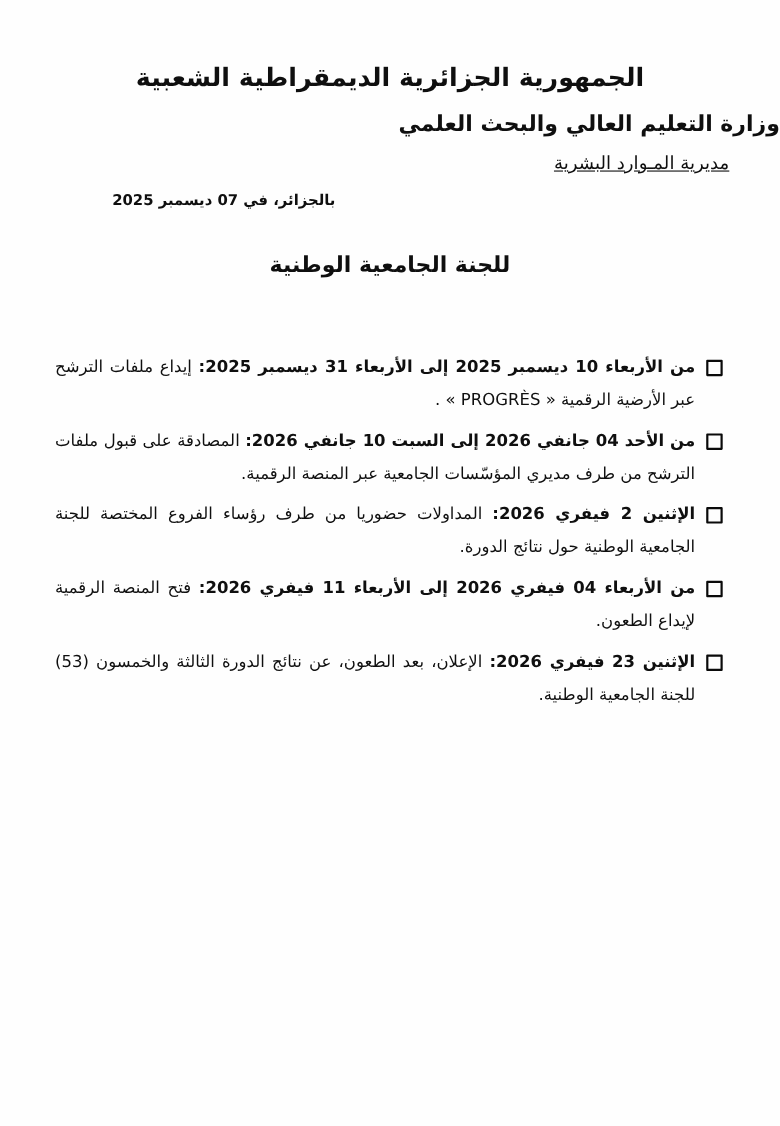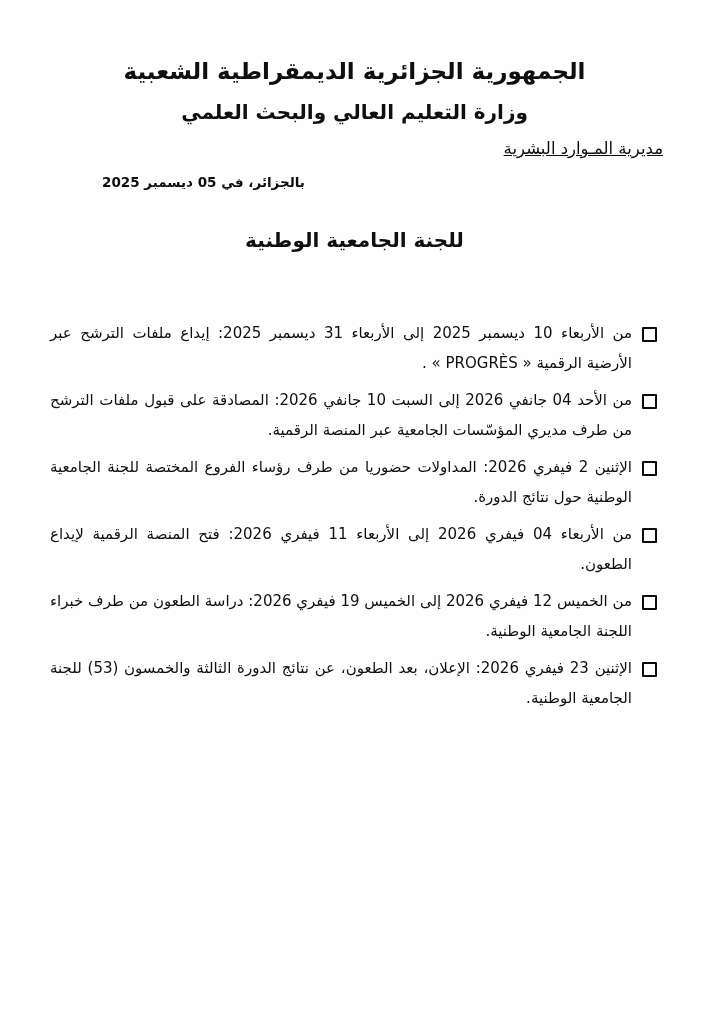--- a/index.html
+++ b/index.html
@@ -26,21 +26,21 @@
     text-align: center;
     font-size: 23px;
     font-weight: 700;
     letter-spacing: 0;
   }
   .header-ministry {
     position: absolute;
     top: 100px;
     left: 0;
     width: 100%;
-    text-align: center;
+    text-align: right;
     font-size: 20px;
     font-weight: 700;
   }
   .directorate {
     position: absolute;
     top: 139px;
     right: 46px;
     font-size: 16.5px;
     font-weight: 500;
     text-decoration: underline;
@@ -85,35 +85,35 @@
     background: #fefefe;
   }
   .item-text {
     flex: 1 1 auto;
     font-size: 15px;
     line-height: 30px;
     text-align: justify;
     margin: 0;
   }
   .period {
-    font-weight: 400;
+    font-weight: 700;
   }
   .desc {
     font-weight: 400;
   }
 </style>
 </head>
 <body>
 
 <div class="page">
 
   <div class="header-republic">الجمهورية الجزائرية الديمقراطية الشعبية</div>
   <div class="header-ministry">وزارة التعليم العالي والبحث العلمي</div>
   <div class="directorate">مديرية المـوارد البشرية</div>
-  <div class="place-date">بالجزائر، في 05 ديسمبر 2025</div>
+  <div class="place-date">بالجزائر، في 07 ديسمبر 2025</div>
 
   <div class="doc-title">
     <div>للجنة الجامعية الوطنية</div>
   </div>
 
   <div class="schedule">
 
     <div class="item">
       <span class="bullet"></span>
       <p class="item-text">
@@ -141,27 +141,20 @@
 
 
     <div class="item">
       <span class="bullet"></span>
       <p class="item-text">
         <span class="period">من الأربعاء 04 فيفري 2026 إلى الأربعاء 11 فيفري 2026:</span>
         <span class="desc">فتح المنصة الرقمية لإيداع الطعون.</span>
       </p>
     </div>
 
-    <div class="item">
-      <span class="bullet"></span>
-      <p class="item-text">
-        <span class="period">من الخميس 12 فيفري 2026 إلى الخميس 19 فيفري 2026:</span>
-        <span class="desc">دراسة الطعون من طرف خبراء اللجنة الجامعية الوطنية.</span>
-      </p>
-    </div>
 
     <div class="item">
       <span class="bullet"></span>
       <p class="item-text">
         <span class="period">الإثنين 23 فيفري 2026:</span>
         <span class="desc">الإعلان، بعد الطعون، عن نتائج الدورة الثالثة والخمسون (53) للجنة الجامعية الوطنية.</span>
       </p>
     </div>
 
   </div>

